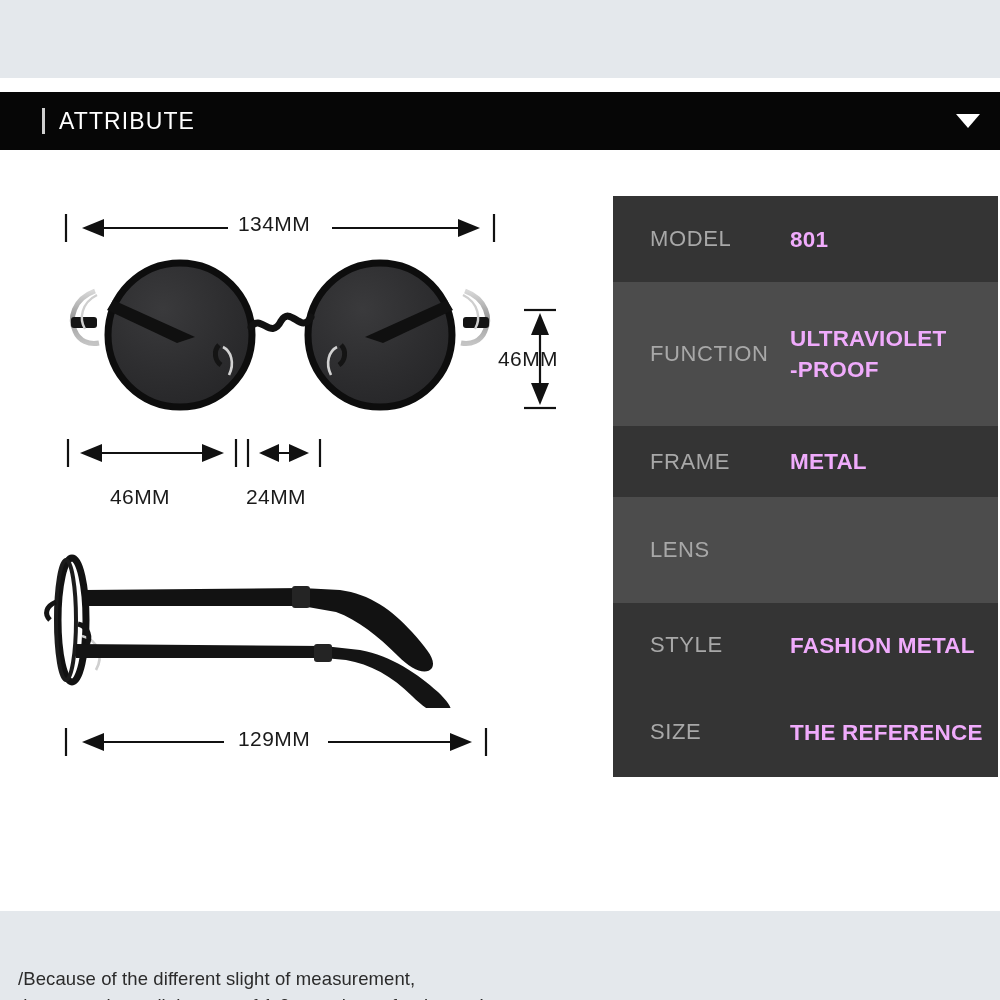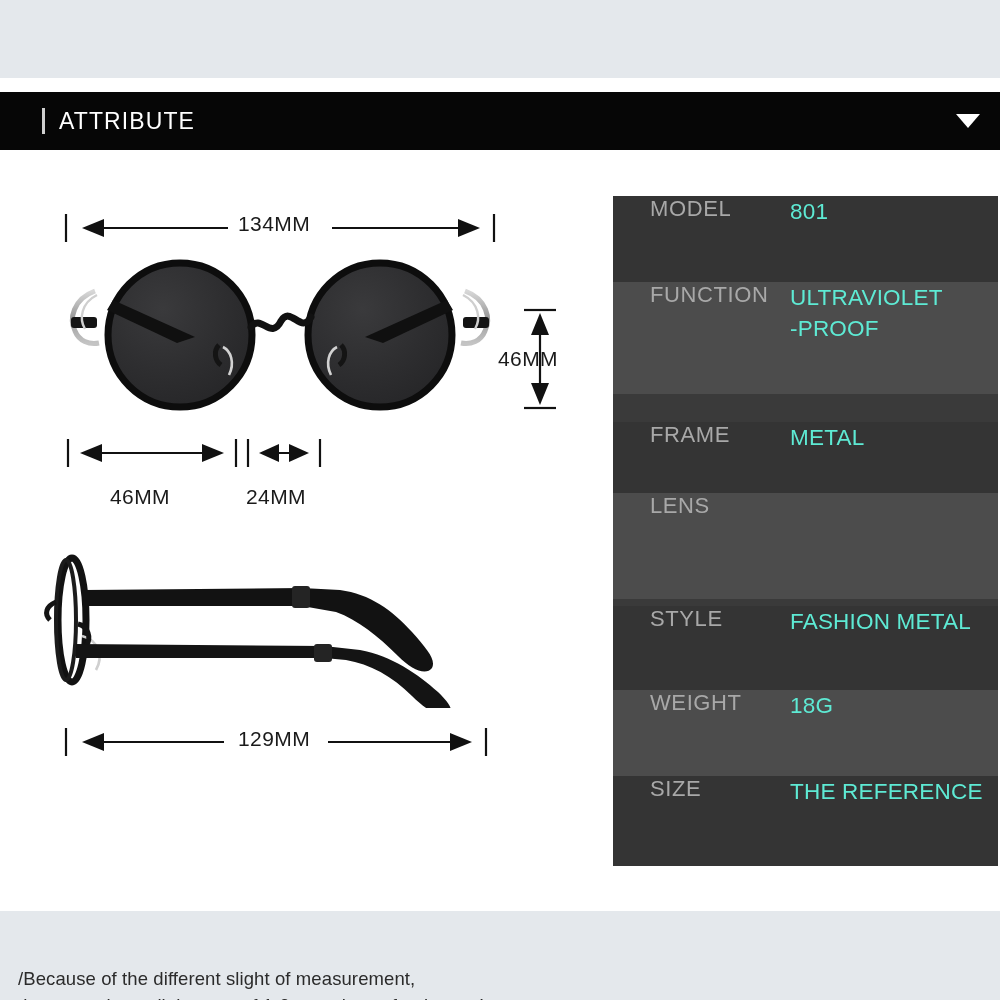--- a/index.html
+++ b/index.html
@@ -116,41 +116,41 @@
   #spec-table {
     position: absolute;
     left: 613px;
     top: 196px;
     width: 385px;
     background: #3a3a3a;
     overflow: hidden;
   }
   .spec-row {
     display: flex;
-    align-items: flex-start;
+    align-items: center;
     box-sizing: border-box;
     padding-left: 37px;
     padding-right: 2px;
   }
   .spec-row.dark  { background: #343434; }
   .spec-row.light { background: #4c4c4c; }
 
   .spec-label {
     color: #a8a8a8;
     font-size: 22px;
     letter-spacing: 0.6px;
     width: 140px;
     flex: 0 0 140px;
     font-weight: 400;
     white-space: nowrap;
   }
   .spec-value {
-    color: #5eead4;
+    color: #f0abfc;
     font-size: 22.5px;
-    font-weight: normal;
+    font-weight: bold;
     letter-spacing: 0.2px;
     line-height: 31px;
     white-space: pre-line;
   }
 </style>
 </head>
 <body>
 
 <div id="page">
 
@@ -276,44 +276,40 @@
 
   </div>
 
   <div id="spec-table">
 
     <div class="spec-row dark" style="height:86px;">
       <div class="spec-label">MODEL</div>
       <div class="spec-value">801</div>
     </div>
 
-    <div class="spec-row light" style="height:112px;">
+    <div class="spec-row light" style="height:144px;">
       <div class="spec-label">FUNCTION</div>
       <div class="spec-value">ULTRAVIOLET
 -PROOF</div>
     </div>
 
-    <div class="spec-row dark" style="height:71px;margin-top:28px;">
+    <div class="spec-row dark" style="height:71px;">
       <div class="spec-label">FRAME</div>
       <div class="spec-value">METAL</div>
     </div>
 
     <div class="spec-row light" style="height:106px;">
       <div class="spec-label">LENS</div>
     </div>
 
-    <div class="spec-row dark" style="height:84px;margin-top:7px;">
+    <div class="spec-row dark" style="height:84px;">
       <div class="spec-label">STYLE</div>
       <div class="spec-value">FASHION METAL</div>
     </div>
 
-    <div class="spec-row light" style="height:86px;">
-      <div class="spec-label">WEIGHT</div>
-      <div class="spec-value">18G</div>
-    </div>
 
     <div class="spec-row dark" style="height:90px;">
       <div class="spec-label">SIZE</div>
       <div class="spec-value">THE REFERENCE</div>
     </div>
 
   </div>
 
 </div>
 

